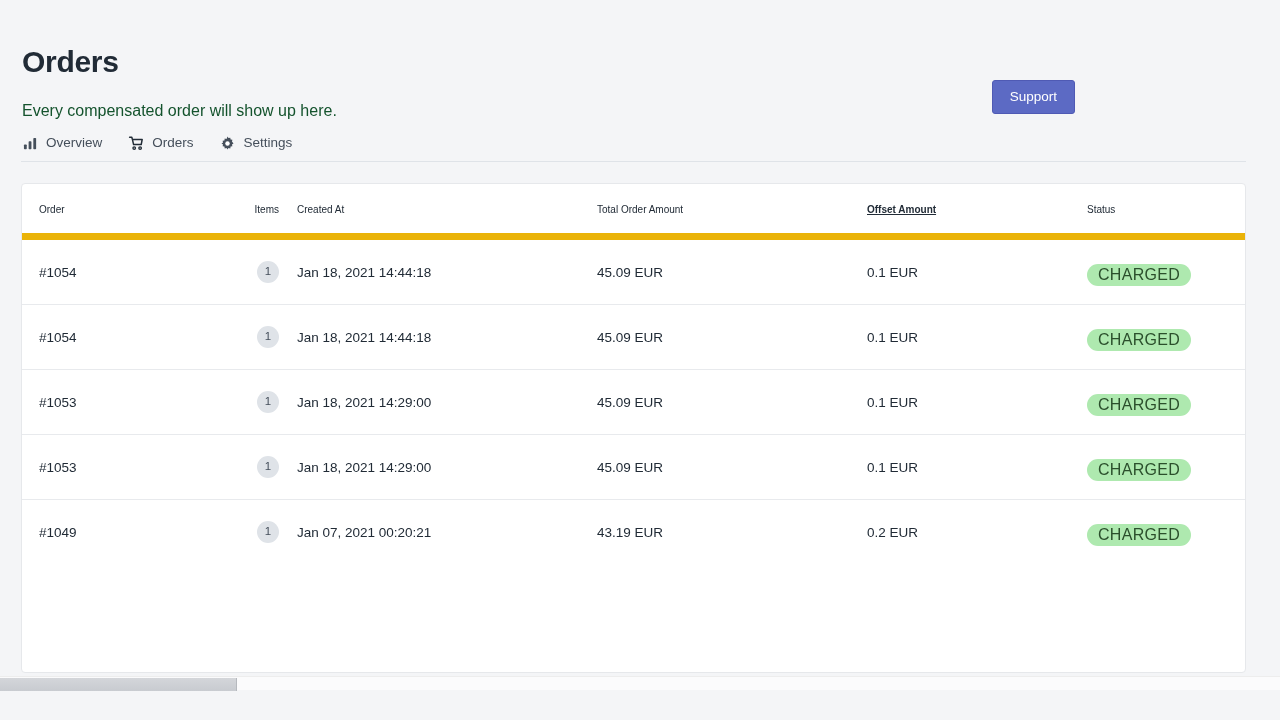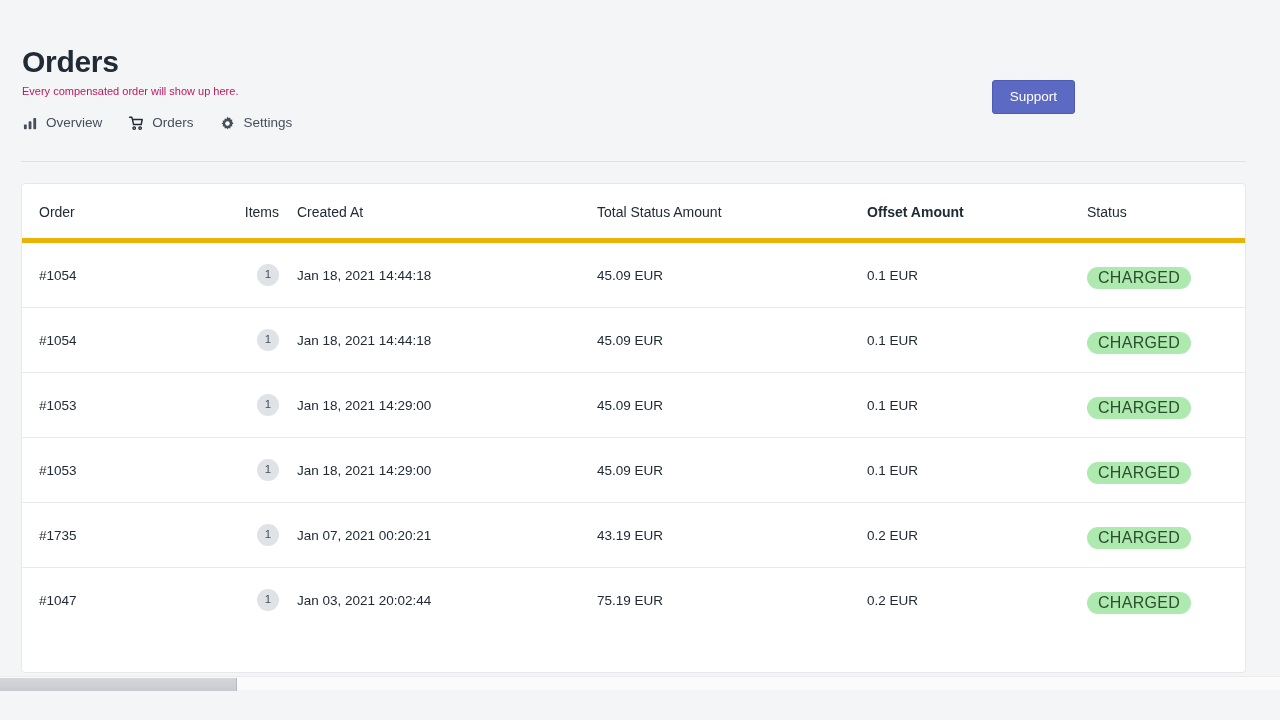--- a/index.html
+++ b/index.html
@@ -11,22 +11,22 @@
   }
   .page { position: relative; width: 1109px; height: 720px; }
 
   
   .header { padding: 44px 34px 0 22px; }
   .title {
     font-size: 30px; font-weight: 700; color: #212b36;
     letter-spacing: -0.3px; line-height: 36px;
   }
   .subtitle {
-    font-size: 11px; color: #be185d; line-height: 18px;
-    margin-top: 2px;
+    font-size: 16px; color: #14532d; line-height: 18px;
+    margin-top: 22px;
   }
 
   
   .nav {
     display: flex; align-items: center; gap: 26px;
     margin-top: 14px;
   }
   .nav-item {
     display: flex; align-items: center; gap: 8px;
     font-size: 13.5px; color: #454f5b; cursor: pointer;
@@ -55,26 +55,26 @@
     position: absolute; left: 21px; top: 183px;
     width: 1225px; height: 490px;
     background: #ffffff;
     border: 1px solid #e6e8eb;
     border-radius: 4px;
     overflow: hidden;
   }
   table { width: 100%; border-collapse: collapse; table-layout: fixed; }
 
   th {
-    font-size: 14px; font-weight: 400; color: #212b36;
+    font-size: 10px; font-weight: 400; color: #212b36;
     text-align: left; padding: 20px 0 18px 0;
-    border-bottom: 5px solid #eab308;
+    border-bottom: 7px solid #eab308;
     vertical-align: middle;
   }
-  th.bold { font-weight: 700; }
+  th.bold { font-weight: 700; text-decoration: underline; }
   th.items-h { text-align: right; padding-right: 18px; }
 
   td {
     font-size: 13.5px; color: #212b36;
     padding: 21px 0; border-bottom: 1px solid #e8eaed;
     vertical-align: middle;
   }
   tr:last-child td { border-bottom: none; }
 
   
@@ -169,21 +169,21 @@
 
   <div class="divider"></div>
 
   <div class="card">
     <table>
       <thead>
         <tr>
           <th class="c-order">Order</th>
           <th class="c-items items-h">Items</th>
           <th class="c-date">Created At</th>
-          <th class="c-total">Total Status Amount</th>
+          <th class="c-total">Total Order Amount</th>
           <th class="c-offset bold">Offset Amount</th>
           <th class="c-status">Status</th>
         </tr>
       </thead>
       <tbody id="table-body">
           <tr>
             <td class="c-order">#1054</td>
             <td class="c-items"><span class="badge-count">1</span></td>
             <td class="c-date">Jan 18, 2021 14:44:18</td>
             <td class="c-total">45.09 EUR</td>
@@ -208,35 +208,27 @@
           </tr>
           <tr>
             <td class="c-order">#1053</td>
             <td class="c-items"><span class="badge-count">1</span></td>
             <td class="c-date">Jan 18, 2021 14:29:00</td>
             <td class="c-total">45.09 EUR</td>
             <td class="c-offset">0.1 EUR</td>
             <td class="c-status"><span class="status-pill">CHARGED</span></td>
           </tr>
           <tr>
-            <td class="c-order">#1735</td>
+            <td class="c-order">#1049</td>
             <td class="c-items"><span class="badge-count">1</span></td>
             <td class="c-date">Jan 07, 2021 00:20:21</td>
             <td class="c-total">43.19 EUR</td>
             <td class="c-offset">0.2 EUR</td>
             <td class="c-status"><span class="status-pill">CHARGED</span></td>
           </tr>
-          <tr>
-            <td class="c-order">#1047</td>
-            <td class="c-items"><span class="badge-count">1</span></td>
-            <td class="c-date">Jan 03, 2021 20:02:44</td>
-            <td class="c-total">75.19 EUR</td>
-            <td class="c-offset">0.2 EUR</td>
-            <td class="c-status"><span class="status-pill">CHARGED</span></td>
-          </tr>
         </tbody>
     </table>
   </div>
 
   <div class="hscroll">
     <div class="hscroll-thumb"></div>
   </div>
 
 </div>
 

